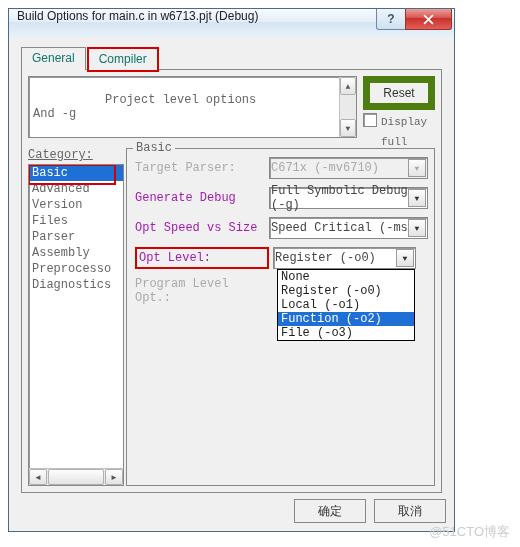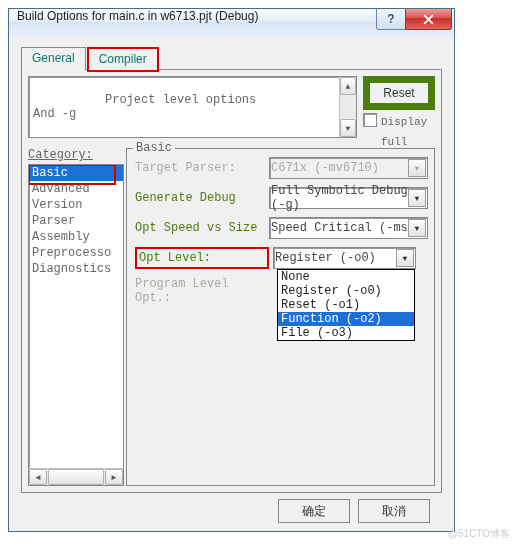--- a/index.html
+++ b/index.html
@@ -176,21 +176,21 @@
   }
   .basic-group .legend {
     position: absolute; top: -8px; left: 6px;
     background: #f0f0f0; padding: 0 3px;
     font-family: "Courier New", monospace; color: #666;
   }
   .field-row { display: flex; align-items: center; margin-bottom: 8px; gap: 4px; }
   .field-label {
     width: 130px;
     font-family: "Courier New", monospace;
-    color: #4d7c0f;
+    color: #a21caf;
     font-size: 12px;
     line-height: 14px;
   }
   .field-label.disabled { color: #aaa; }
   .field-label.hl { border: 2px solid #d40000; padding: 2px 2px; width: 126px; }
   .combo {
     flex: 1;
     height: 20px;
     border: 1px solid #888;
     box-shadow: inset 1px 1px 0 #999;
@@ -220,36 +220,36 @@
     background: #fff;
     font-family: "Courier New", monospace;
     font-size: 12px;
     z-index: 10;
   }
   .dd-item { padding: 0 3px; color: #222; white-space: nowrap; font-family: Liberation Mono, monospace; }
   .dd-item.hl { background: #1e6fd6; color: #fff; }
 
   .dlg-buttons {
     position: absolute;
-    bottom: 8px; right: 24px;
+    bottom: 8px; right: 8px;
     display: flex; gap: 8px;
   }
   .dlg-btn {
     width: 70px; height: 22px;
     border: 1px solid #888;
     background: #f0f0f0;
     display: flex; align-items: center; justify-content: center;
     color: #333;
   }
 
   .watermark {
     position: absolute;
     bottom: 6px; right: 10px;
     color: #ccc;
-    font-size: 10px;
+    font-size: 13px;
     margin-top: 35px;
   }
 </style>
 </head>
 <body>
 
 <div class="window">
   <div class="titlebar">
     <span class="title">Build Options for main.c in w6713.pjt (Debug)</span>
     <div class="win-btns">
@@ -290,20 +290,21 @@
         </div>
       </div>
 
       <div class="bottom-row">
         <div class="cat-col">
           <span class="cat-label">Category:</span>
           <div class="cat-list">
             <div class="cat-item selected">Basic</div>
             <div class="cat-item">Advanced</div>
             <div class="cat-item">Version</div>
+            <div class="cat-item">Files</div>
             <div class="cat-item">Parser</div>
             <div class="cat-item">Assembly</div>
             <div class="cat-item">Preprocesso</div>
             <div class="cat-item">Diagnostics</div>
             <div class="cat-hl-box" style="top:-1px; left:-1px; width:84px; height:17px;"></div>
             <div class="cat-hscroll">
               <div class="harrow">◄</div>
               <div class="thumb"></div>
               <div class="harrow">►</div>
             </div>
@@ -339,21 +340,21 @@
 
           <div class="field-row" style="position:relative;">
             <span class="field-label hl">Opt Level:</span>
             <div class="combo short">
               <span>Register (-o0)</span>
               <div class="arrow-btn">▼</div>
             </div>
             <div class="dropdown-list" style="left:142px; top:22px; width:136px;">
               <div class="dd-item">None</div>
               <div class="dd-item">Register (-o0)</div>
-              <div class="dd-item">Reset (-o1)</div>
+              <div class="dd-item">Local (-o1)</div>
               <div class="dd-item hl">Function (-o2)</div>
               <div class="dd-item">File (-o3)</div>
             </div>
           </div>
 
           <div class="field-row">
             <span class="field-label disabled">Program Level Opt.:</span>
           </div>
         </div>
       </div>

